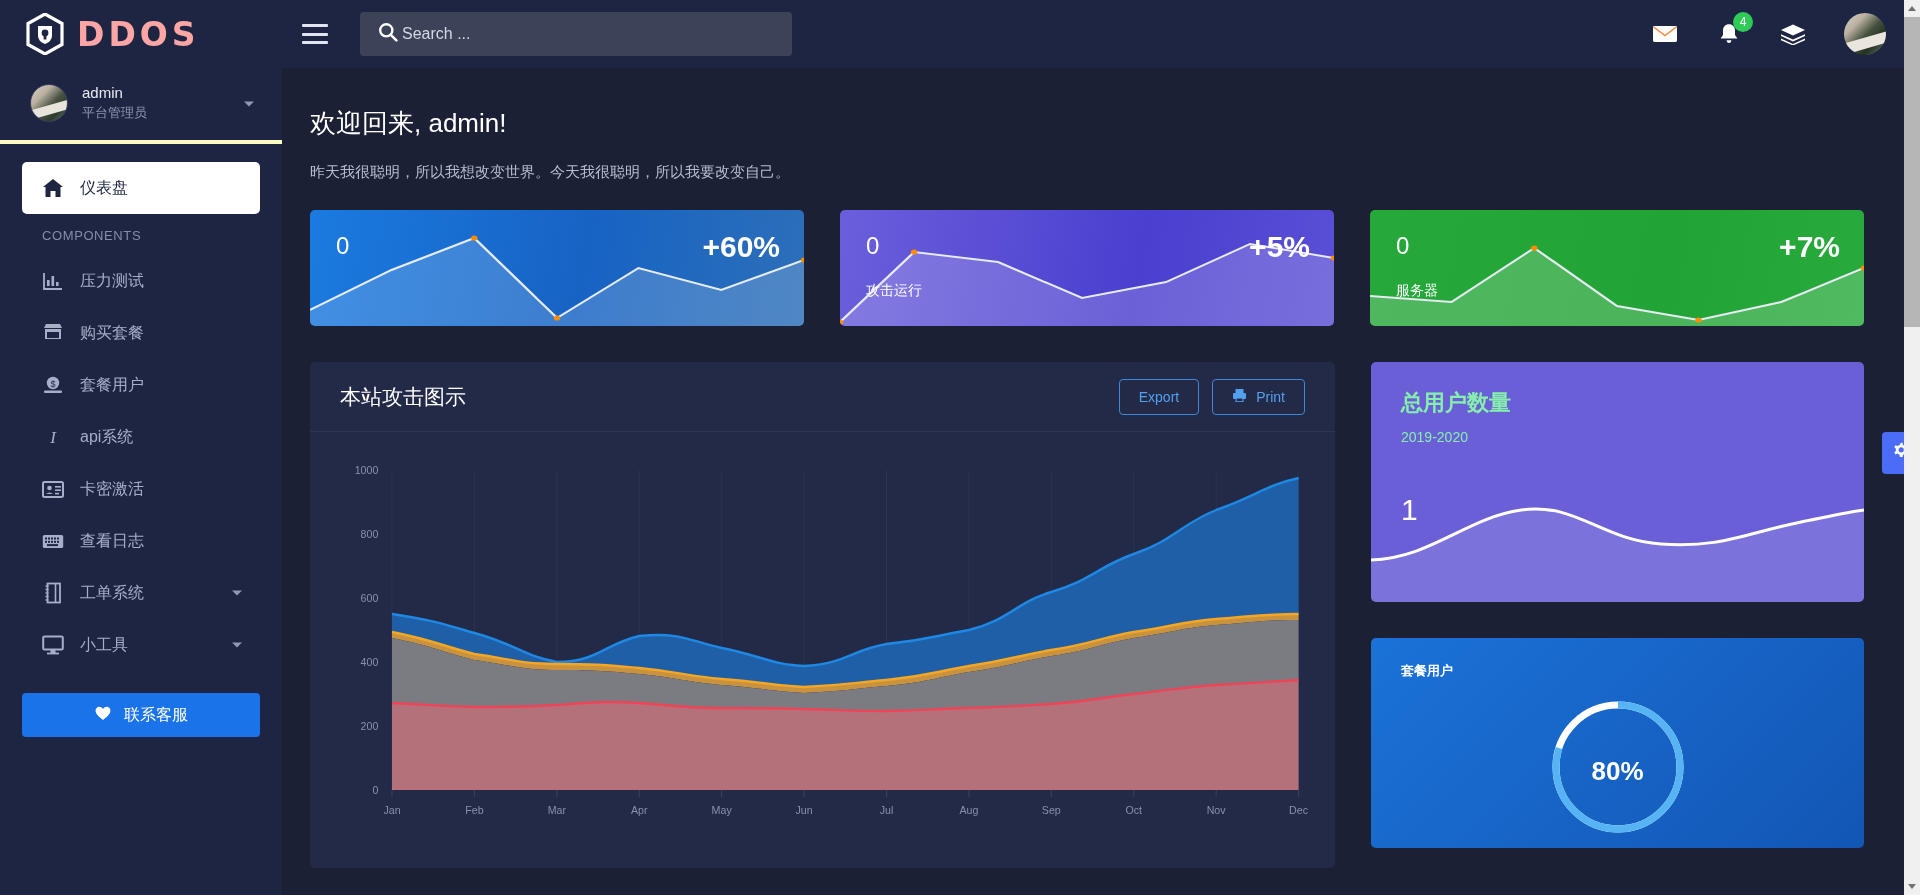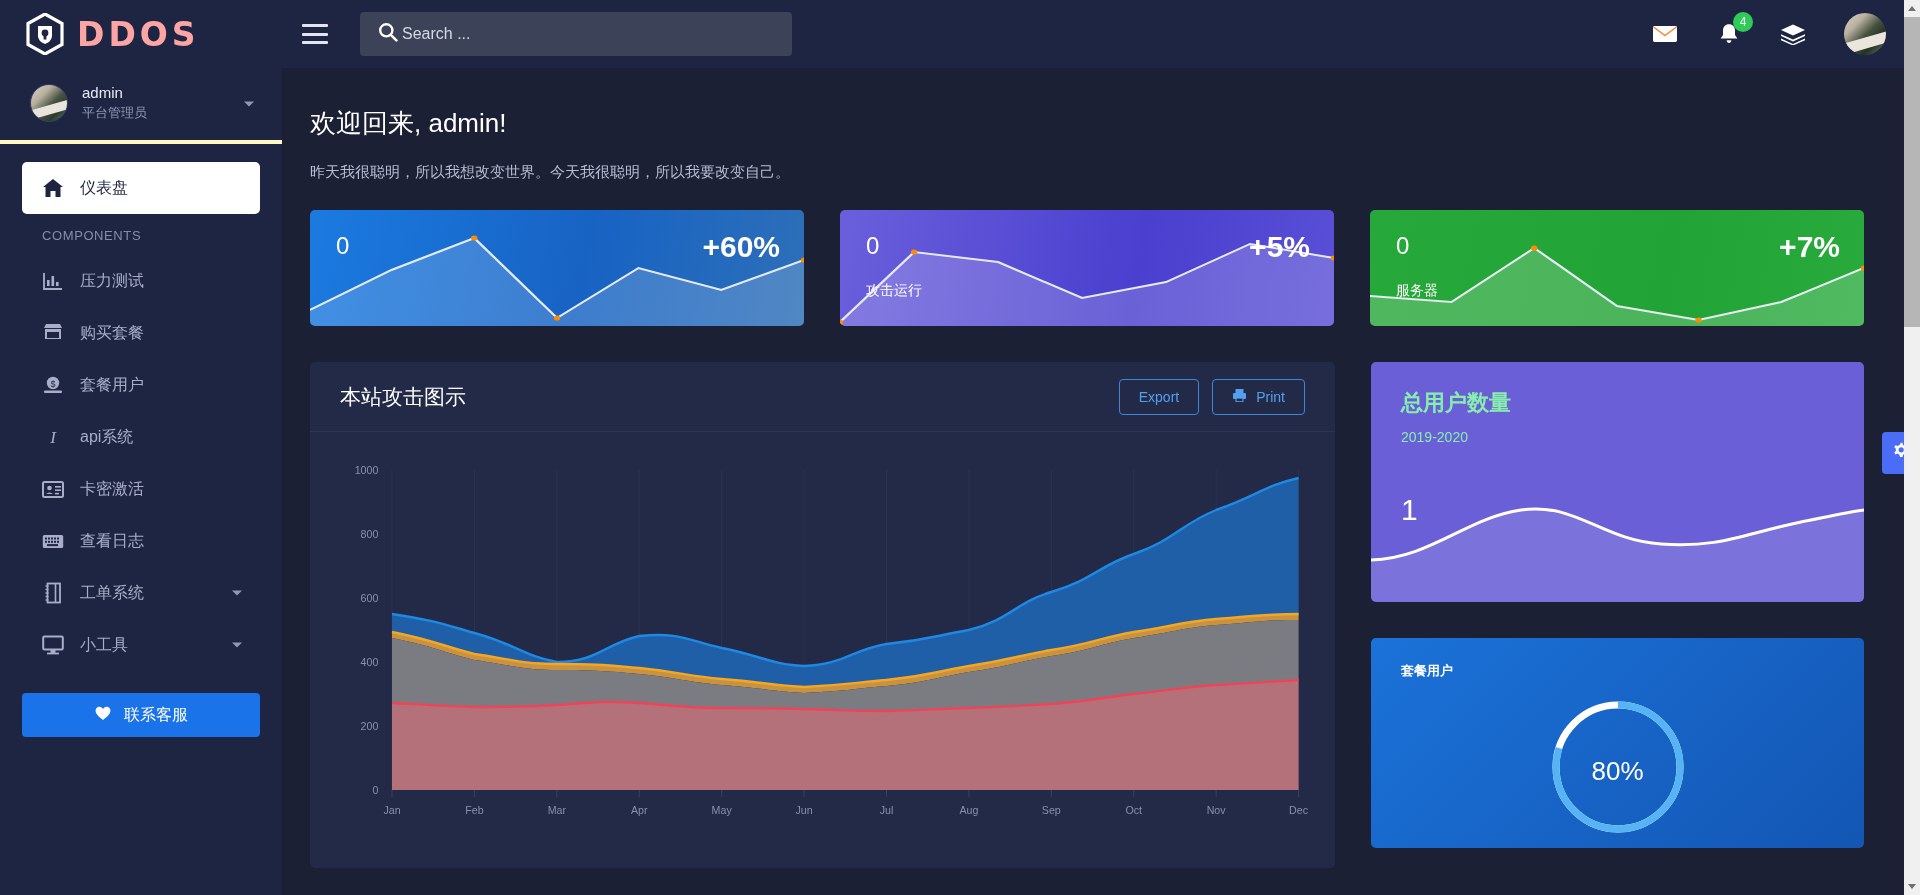--- a/index.html
+++ b/index.html
@@ -192,21 +192,21 @@
   .user-card-title { color: #86efac; font-size: 22px; font-weight: 700; }
   .user-card-sub { color: #86efac; font-size: 14px; margin-top: 11px; }
   .user-card-num { color: #fff; font-size: 30px; margin-top: 48px; }
   .user-spark { position: absolute; left:0; bottom:0; width: 100%; height: 120px; }
 
   .plan-card {
     background: linear-gradient(135deg,#1b72d8 0%,#1356b4 100%);
     border-radius: 5px; padding: 24px 30px; height: 210px; overflow: hidden;
   }
   .plan-title { color: #fff; font-size: 13px; font-weight: 700; }
-  .donut-wrap { display:flex; justify-content:center; margin-top: 14px; position: relative; }
+  .donut-wrap { display:flex; justify-content:center; margin-top: 14px; position: relative; font-weight: bold; }
   .donut-label {
     position: absolute; left: 50%; top: 62px; transform: translateX(-50%);
     color: #fff; font-size: 26px;
   }
 
   
   .settings-tab {
     position: absolute; right: 0; top: 432px;
     width: 38px; height: 42px; background: #4a6cf7;
     border-radius: 4px 0 0 4px;

